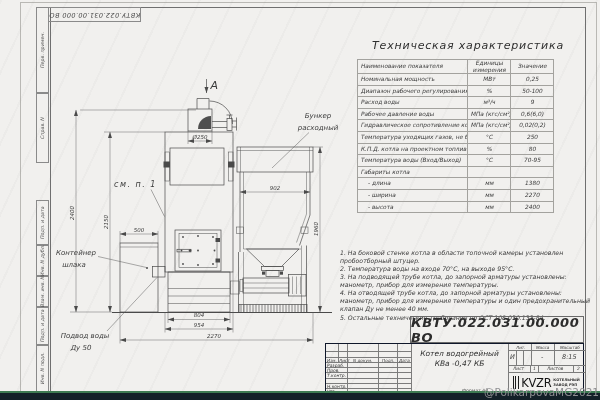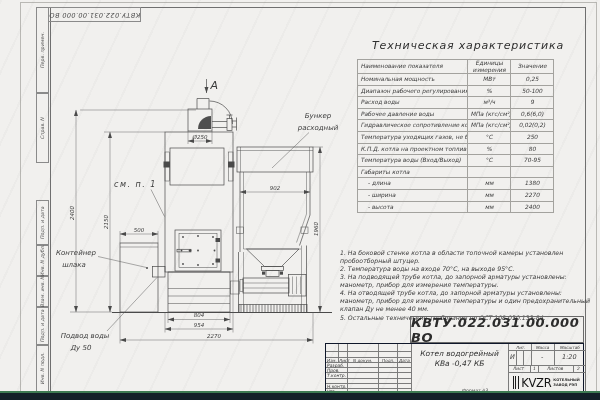--- a/index.html
+++ b/index.html
@@ -403,32 +403,33 @@
     <div class="prod">
       <div>Котел водогрейный</div>
       <div>КВа -0,47  КБ</div>
     </div>
 
     <div class="tx" style="left:190px;top:1px;font-size:4.2px;">Лит.</div>
     <div class="tx" style="left:210px;top:1px;font-size:4.2px;">Масса</div>
     <div class="tx" style="left:234px;top:1px;font-size:4.2px;">Масштаб</div>
     <div class="tx" style="left:184px;top:9px;font-size:6.5px;">И</div>
     <div class="tx" style="left:215px;top:9px;font-size:6.5px;">-</div>
-    <div class="tx" style="left:236px;top:9px;font-size:6.5px;">1:20</div>
+    <div class="tx" style="left:236px;top:9px;font-size:6.5px;">8:15</div>
 
     <div class="tx" style="left:187px;top:22px;font-size:4.4px;">Лист</div>
     <div class="tx" style="left:207px;top:22px;font-size:4.4px;">1</div>
     <div class="tx" style="left:221px;top:22px;font-size:4.4px;">Листов</div>
     <div class="tx" style="left:251px;top:22px;font-size:4.4px;">2</div>
 
     <div class="company">
       <div class="barcode"></div>
       <div class="kvzr">KVZR</div>
       <div class="kvzr-sub">
         <span>КОТЕЛЬНЫЙ</span>
         <span>ЗАВОД РЭП</span>
       </div>
     </div>
   </div>
 
   <div class="format">Формат А3</div>
+  <div class="wm">@PolikarpovaMG2021</div>
   <div class="strip"></div>
 </div>
 
 </body></html>

